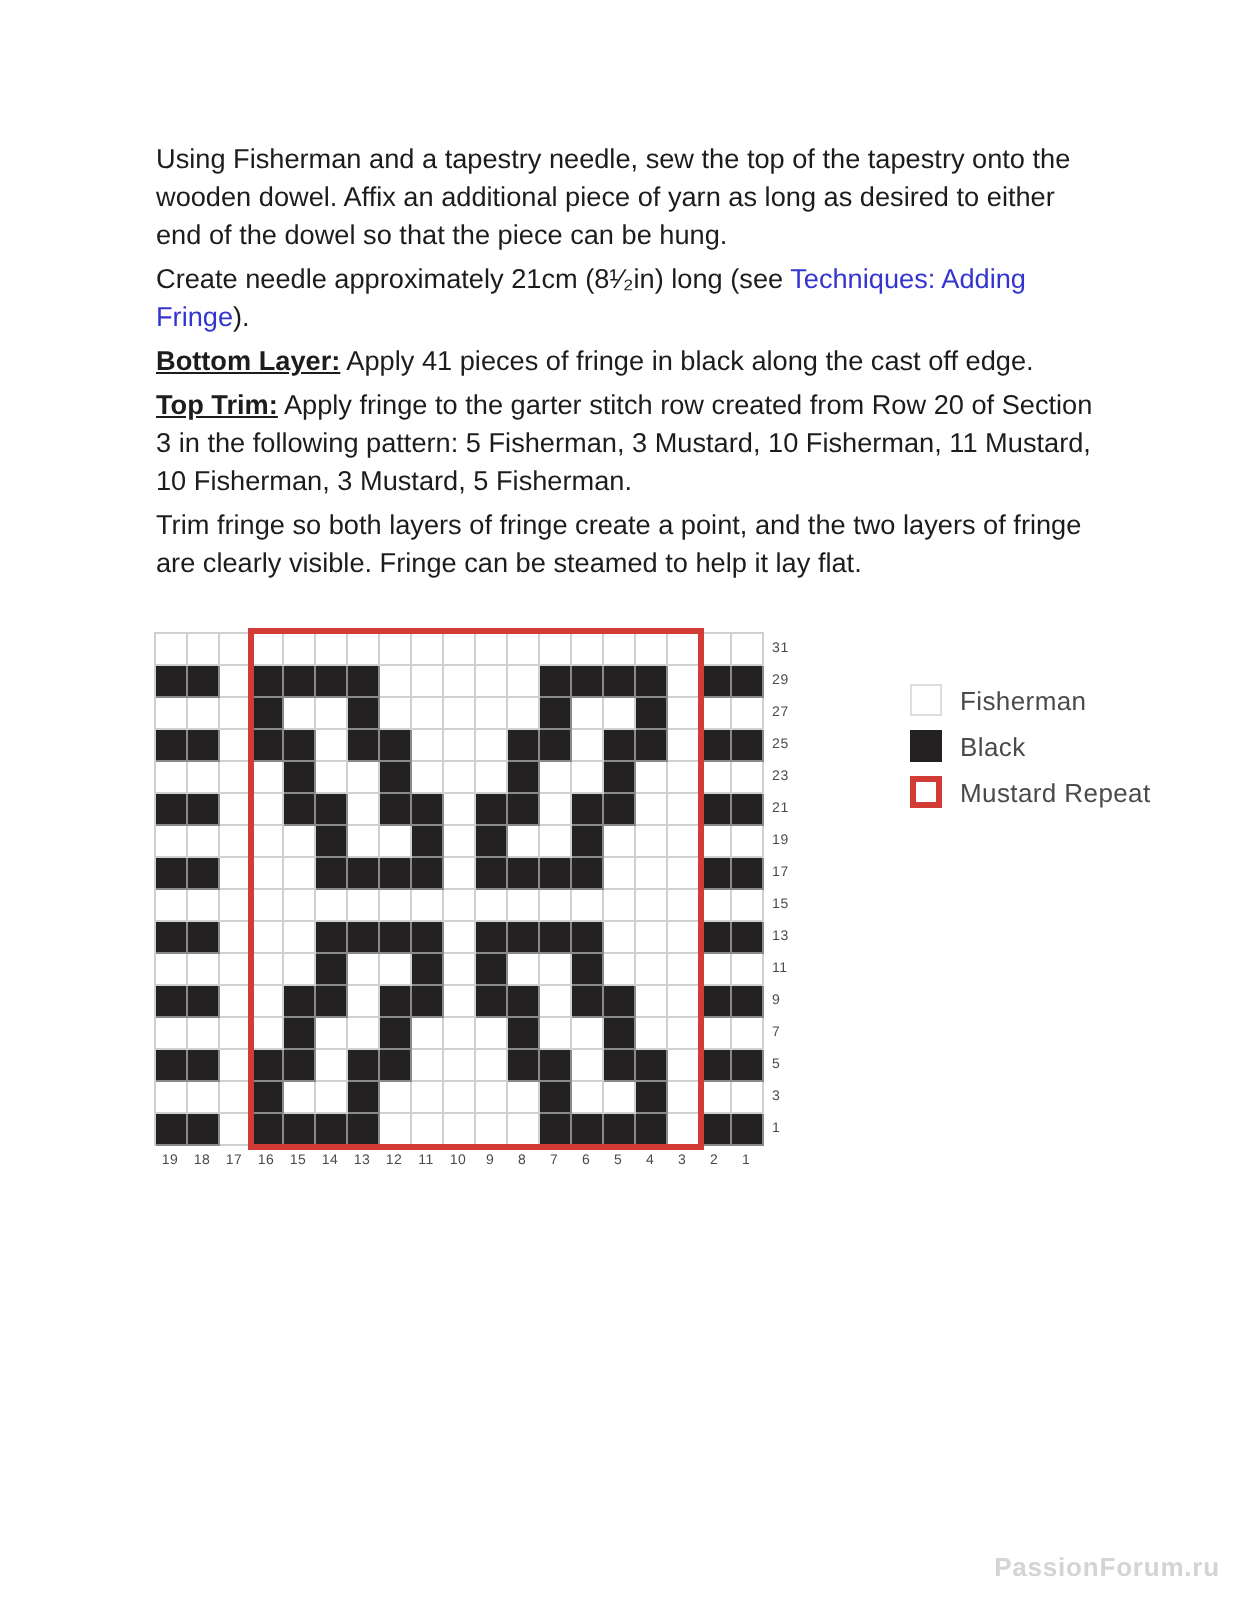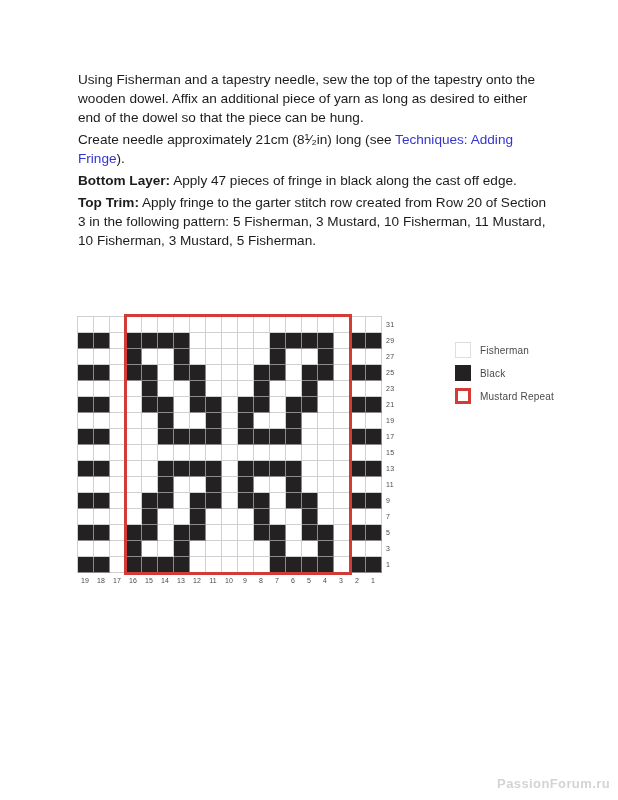--- a/index.html
+++ b/index.html
@@ -3,21 +3,21 @@
 <meta charset="utf-8">
 <style>
   html,body { margin:0; padding:0; background:#ffffff; }
   body { width:618px; height:800px; font-family:"Liberation Sans", sans-serif; }
   .page { position:relative; width:615px; height:800px; background:#ffffff; overflow:hidden; }
 
   
   .text-block { position:absolute; left:78px; top:70px; width:470px;
                 font-size:13.6px; line-height:19px; color:#1c1c1c; }
   .text-block p { margin:0 0 3px 0; }
-  .text-block b { font-weight:bold; }
+  .text-block b { font-weight:bold;text-decoration:underline; }
   .link { color:#3434cf; text-decoration:none; cursor:pointer; }
 
   
   .grid { position:absolute; left:77px; top:316px;
           display:grid; grid-template-columns:repeat(19,16px); grid-template-rows:repeat(16,16px);
           border-top:1px solid #d0d0d0; border-left:1px solid #d0d0d0; }
   .cell { box-sizing:border-box; width:16px; height:16px; background:#ffffff;
           border-right:1px solid #d0d0d0; border-bottom:1px solid #d0d0d0; }
   .cell.b { background:#242122; border-right-color:#8a8a8a; border-bottom-color:#8a8a8a; }
 
@@ -28,36 +28,37 @@
   .clabel { position:absolute; top:577px; width:16px; text-align:center; font-size:7px;
             color:#4a4a4a; letter-spacing:0.2px; }
 
   
   .legend { position:absolute; left:455px; top:342px; display:flex; flex-direction:column; gap:7px; }
   .legend-item { display:flex; align-items:center; height:16px; }
   .swatch { width:16px; height:16px; box-sizing:border-box; flex:0 0 16px; }
   .sw-fisherman { background:#ffffff; border:1px solid #dedede; }
   .sw-black { background:#242122; }
   .sw-repeat { background:#ffffff; border:3px solid #d23b36; }
-  .legend-label { margin-left:9px; font-size:10px; color:#4a4a4a; letter-spacing:0.2px; }
+  .legend-label { margin-left:9px; font-size:13px; color:#4a4a4a; letter-spacing:0.2px; }
 
   .watermark { position:absolute; right:5px; top:776px; font-size:13px; font-weight:bold;
                color:#d4d4d4; letter-spacing:0.4px;
                text-shadow:0.5px 0.5px 0 #ffffff; }
 </style>
 </head>
 <body>
 
 <div class="page">
 
   <div class="text-block">
     <p><span>Using Fisherman and a tapestry needle, sew the top of the tapestry onto the wooden dowel. Affix an additional piece of yarn as long as desired to either end of the dowel so that the piece can be hung.</span></p>
     <p><span>Create needle approximately 21cm (8¹⁄₂in) long (see </span><a class="link">Techniques: Adding Fringe</a><span>).</span></p>
-    <p><b>Bottom Layer:</b><span> Apply 47 pieces of fringe in black along the cast off edge.</span></p>
+    <p><b>Bottom Layer:</b><span> Apply 41 pieces of fringe in black along the cast off edge.</span></p>
     <p><b>Top Trim:</b><span> Apply fringe to the garter stitch row created from Row 20 of Section 3 in the following pattern: 5 Fisherman, 3 Mustard, 10 Fisherman, 11 Mustard, 10 Fisherman, 3 Mustard, 5 Fisherman.</span></p>
+    <p><span>Trim fringe so both layers of fringe create a point, and the two layers of fringe are clearly visible. Fringe can be steamed to help it lay flat.</span></p>
   </div>
 
   <div id="chart-grid" class="grid">
       <div class="cell"></div>
       <div class="cell"></div>
       <div class="cell"></div>
       <div class="cell"></div>
       <div class="cell"></div>
       <div class="cell"></div>
       <div class="cell"></div>

